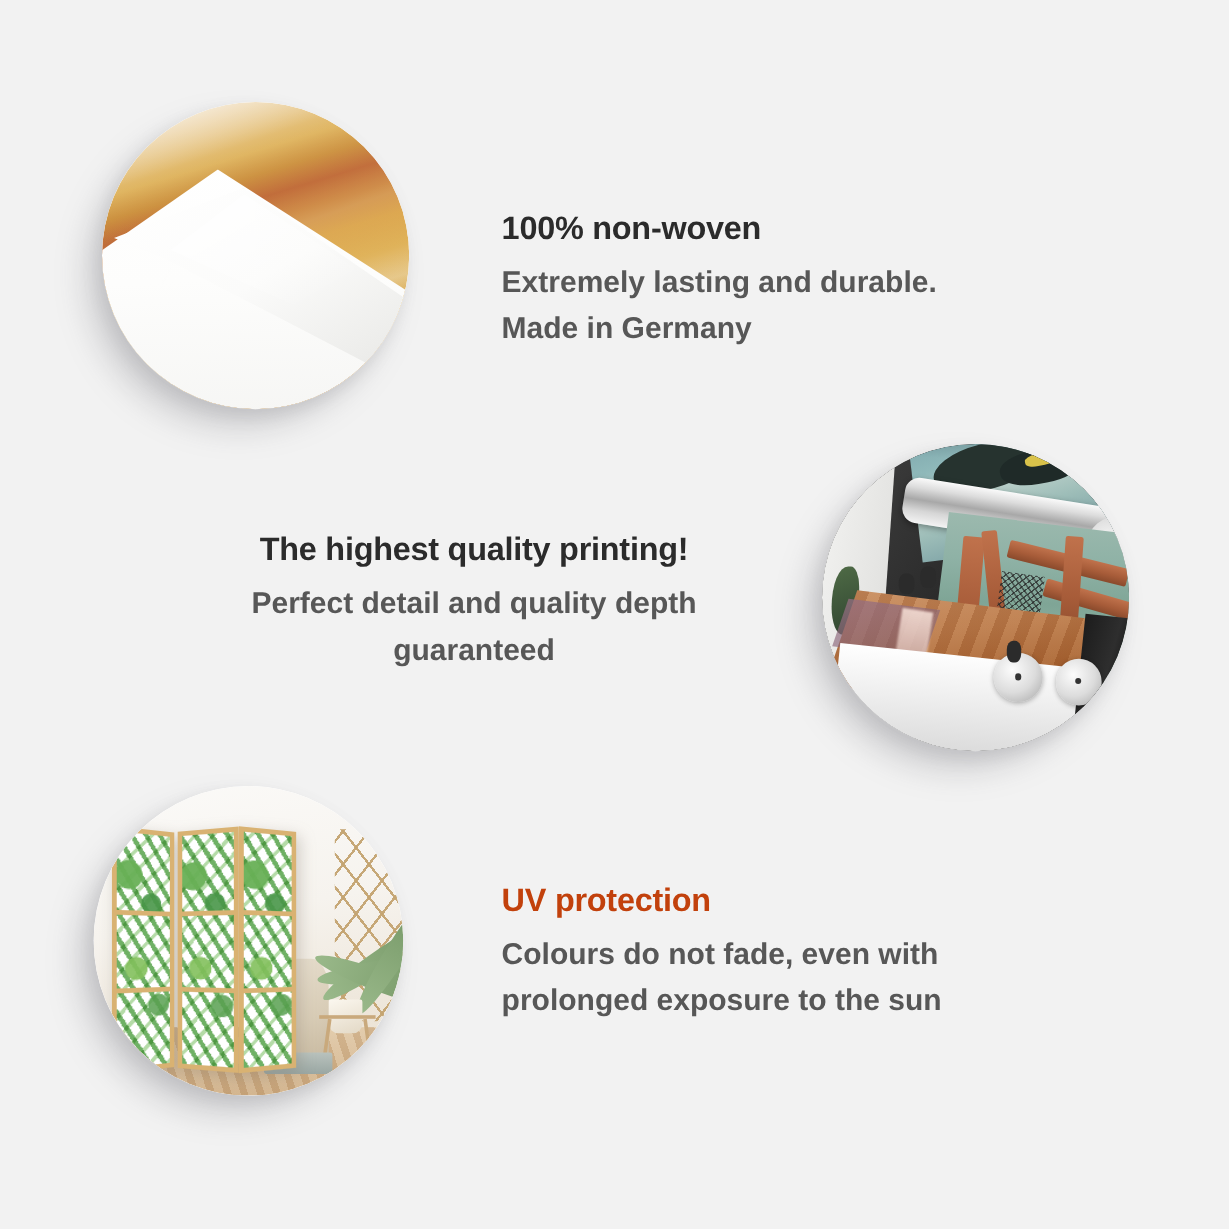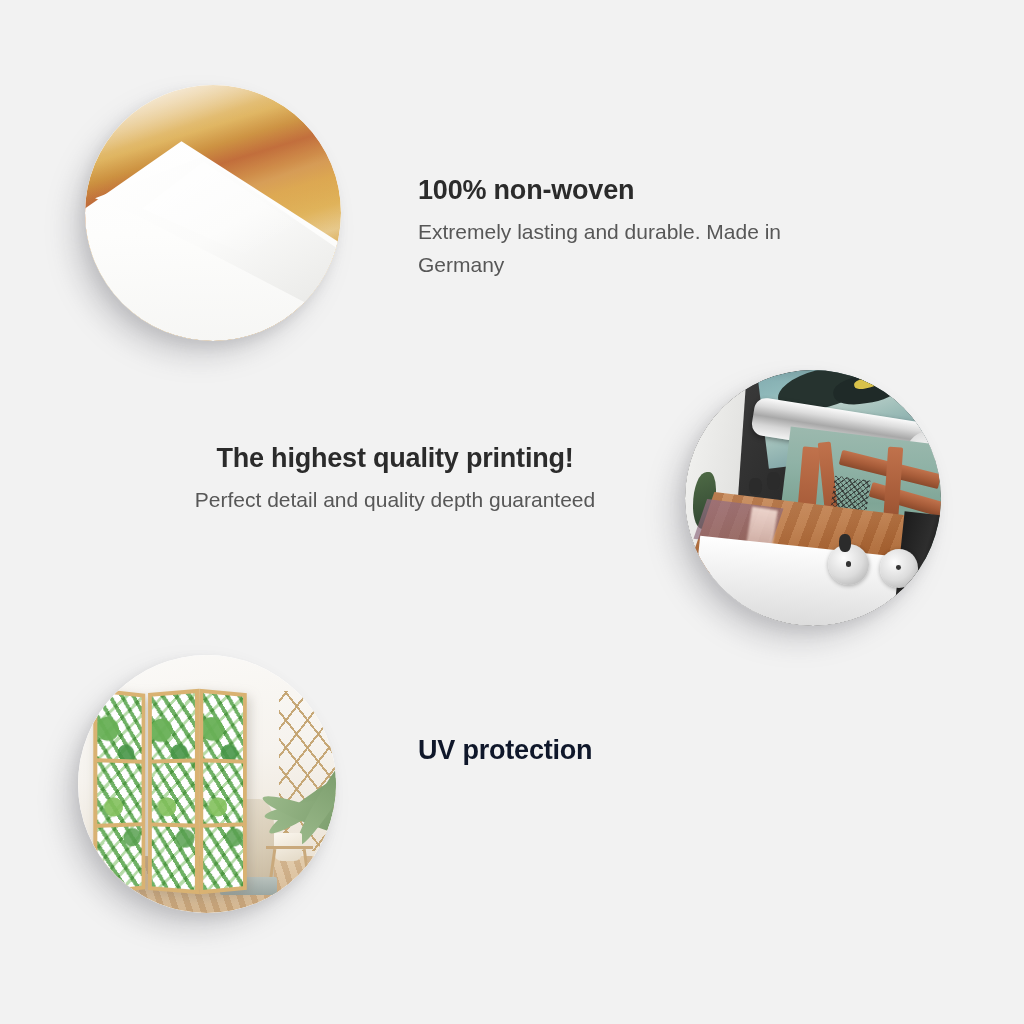--- a/index.html
+++ b/index.html
@@ -338,25 +338,25 @@
   .feature-text { position: absolute; }
   .feature-title {
     font-size: 27px;
     font-weight: bold;
     color: #2b2b2b;
     letter-spacing: -0.2px;
     margin: 0 0 10px 0;
     line-height: 1.2;
   }
   .feature-desc {
-    font-size: 21px;
+    font-size: 25px;
     color: #575757;
     line-height: 1.55;
     margin: 0;
-    font-weight: normal;
+    font-weight: bold;
   }
   #text-nonwoven { left: 418px; top: 174px; width: 430px; text-align: left; }
   #text-printing { left: 190px; top: 442px; width: 410px; text-align: center; }
   #text-uv       { left: 418px; top: 734px; width: 400px; text-align: left; }
 </style>
 </head>
 <body style="background: rgb(242, 242, 242);">
 
 <div class="infographic">
 
@@ -437,17 +437,18 @@
         <div class="uv-bench"></div>
         <div class="uv-screen">
           <div class="uv-panel uv-p1"></div>
           <div class="uv-panel uv-p2"></div>
           <div class="uv-panel uv-p3"></div>
         </div>
       </div>
     </div>
 
     <div class="feature-text" id="text-uv">
-      <p class="feature-title" style="color: #0f172a;">UV protection</p>
+      <p class="feature-title" style="color: #c2410c;">UV protection</p>
+      <p class="feature-desc" style="color: rgb(87, 87, 87);">Colours do not fade, even with prolonged exposure to the sun</p>
     </div>
   </div>
 
 </div>
 
 </body></html>

